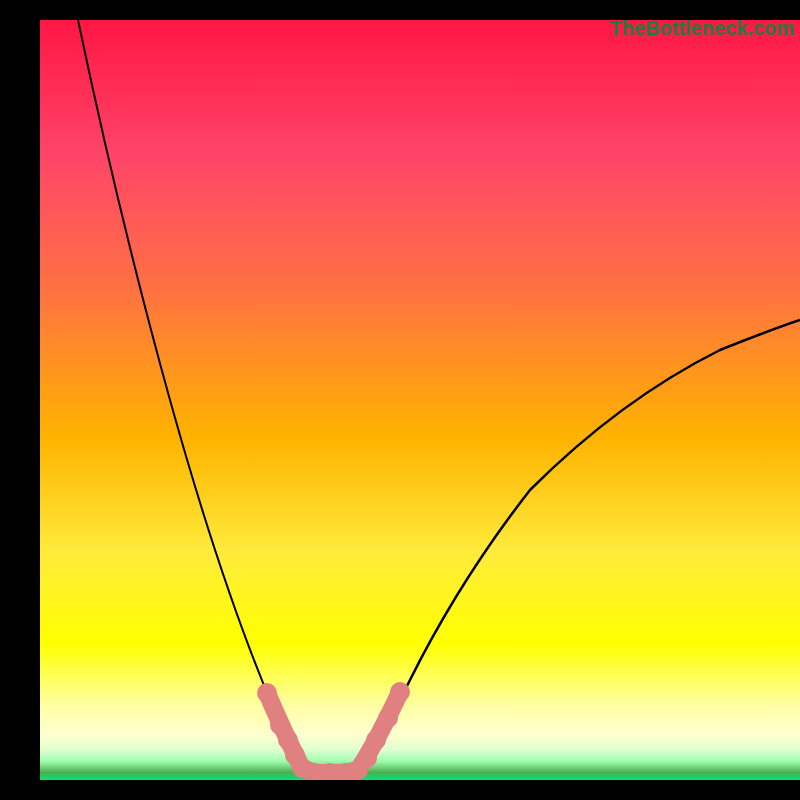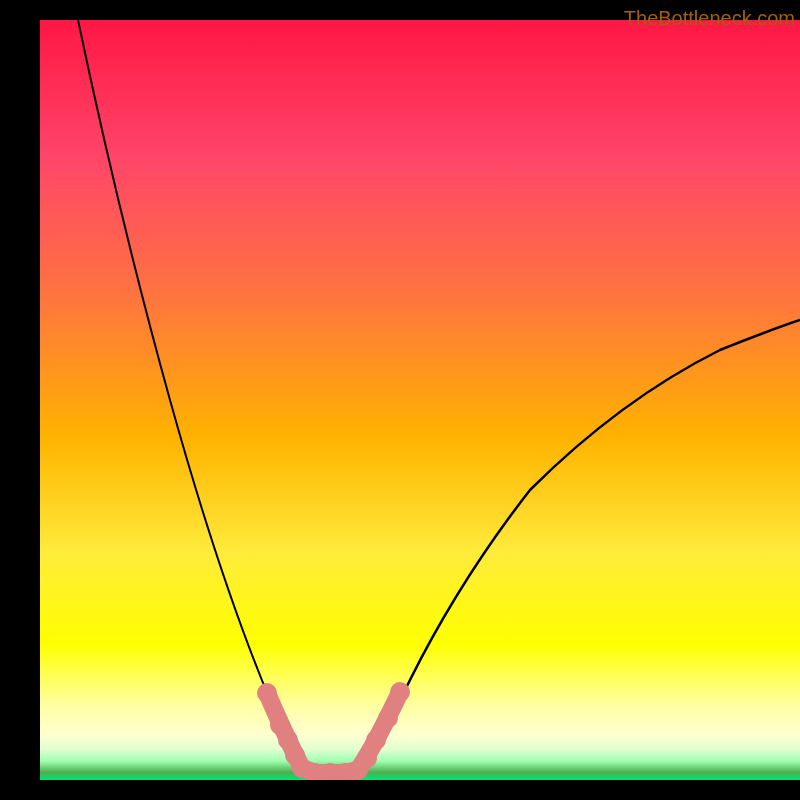--- a/index.html
+++ b/index.html
@@ -19,25 +19,25 @@
     .chart-container {
       position: absolute;
       top: 20px;
       left: 40px;
       width: 760px;
       height: 760px;
     }
     
     .watermark {
       position: absolute;
-      top: 7px;
+      top: 17px;
       right: 5px;
-      color: #a16207;
+      color: #15803d;
       font-size: 20px;
-      font-weight: normal;
+      font-weight: bold;
       z-index: 10;
     }
     
     svg {
       position: absolute;
       top: 0;
       left: 0;
       width: 100%;
       height: 100%;
     }

